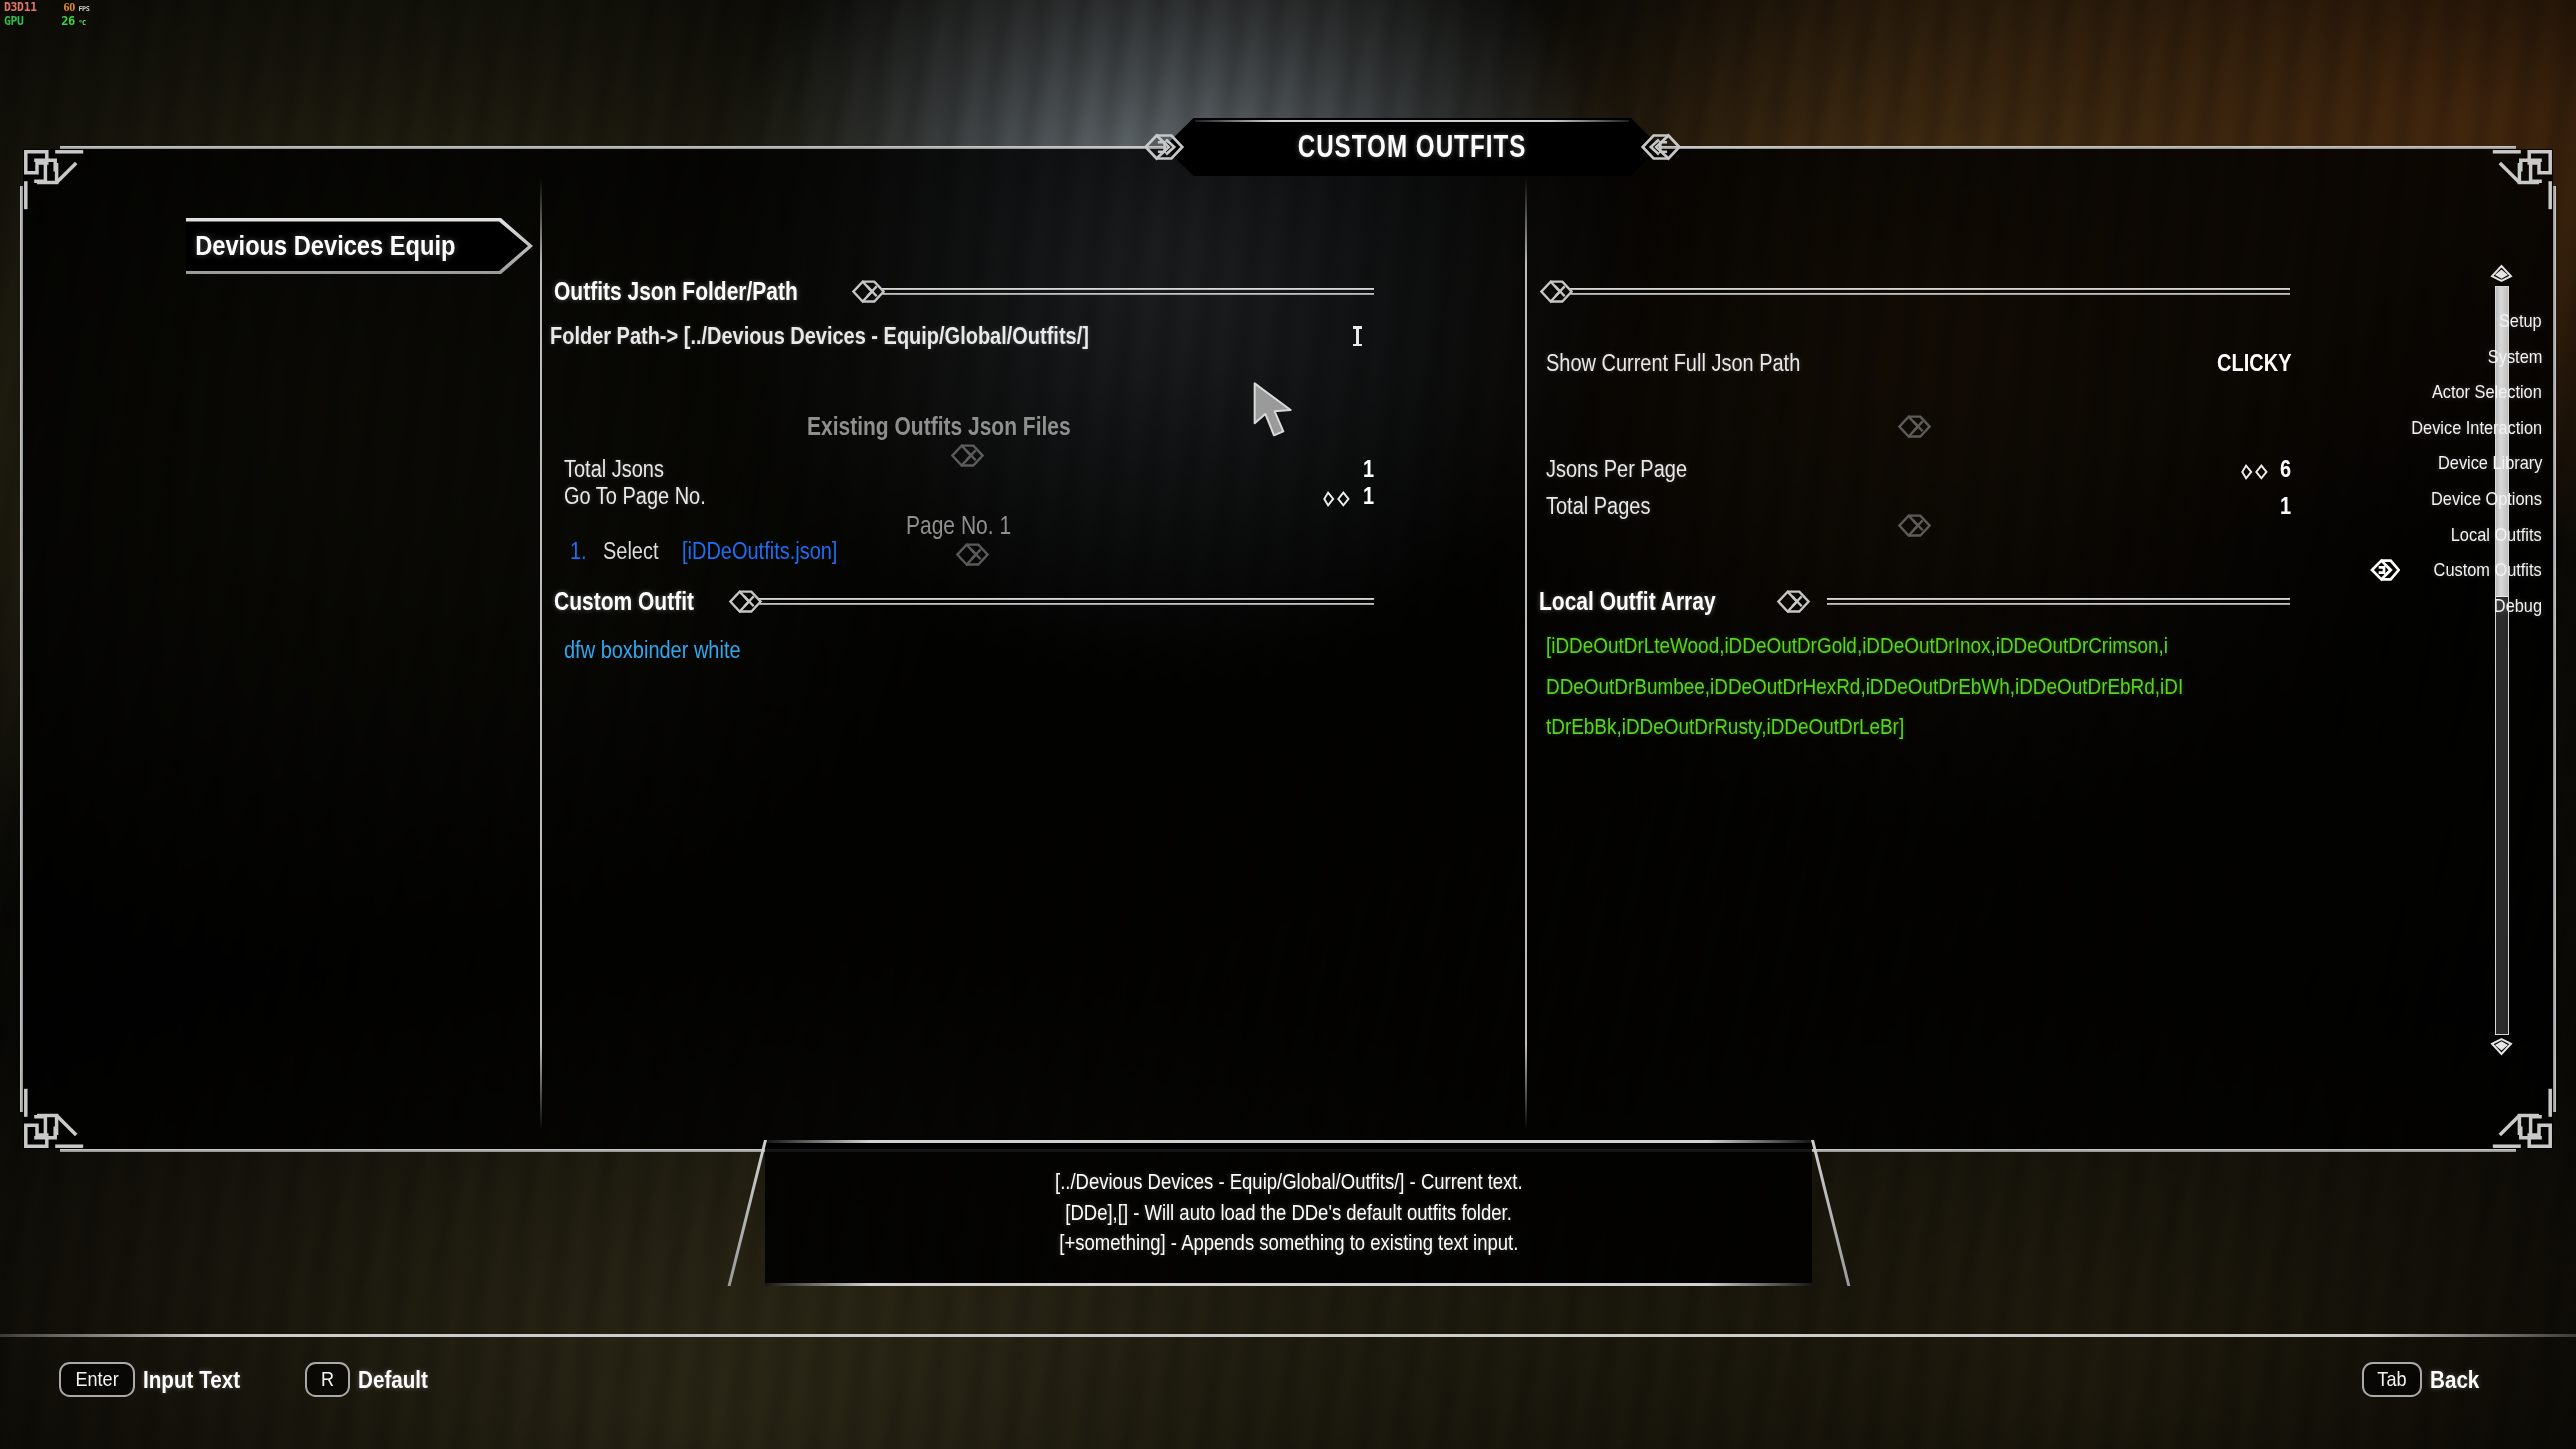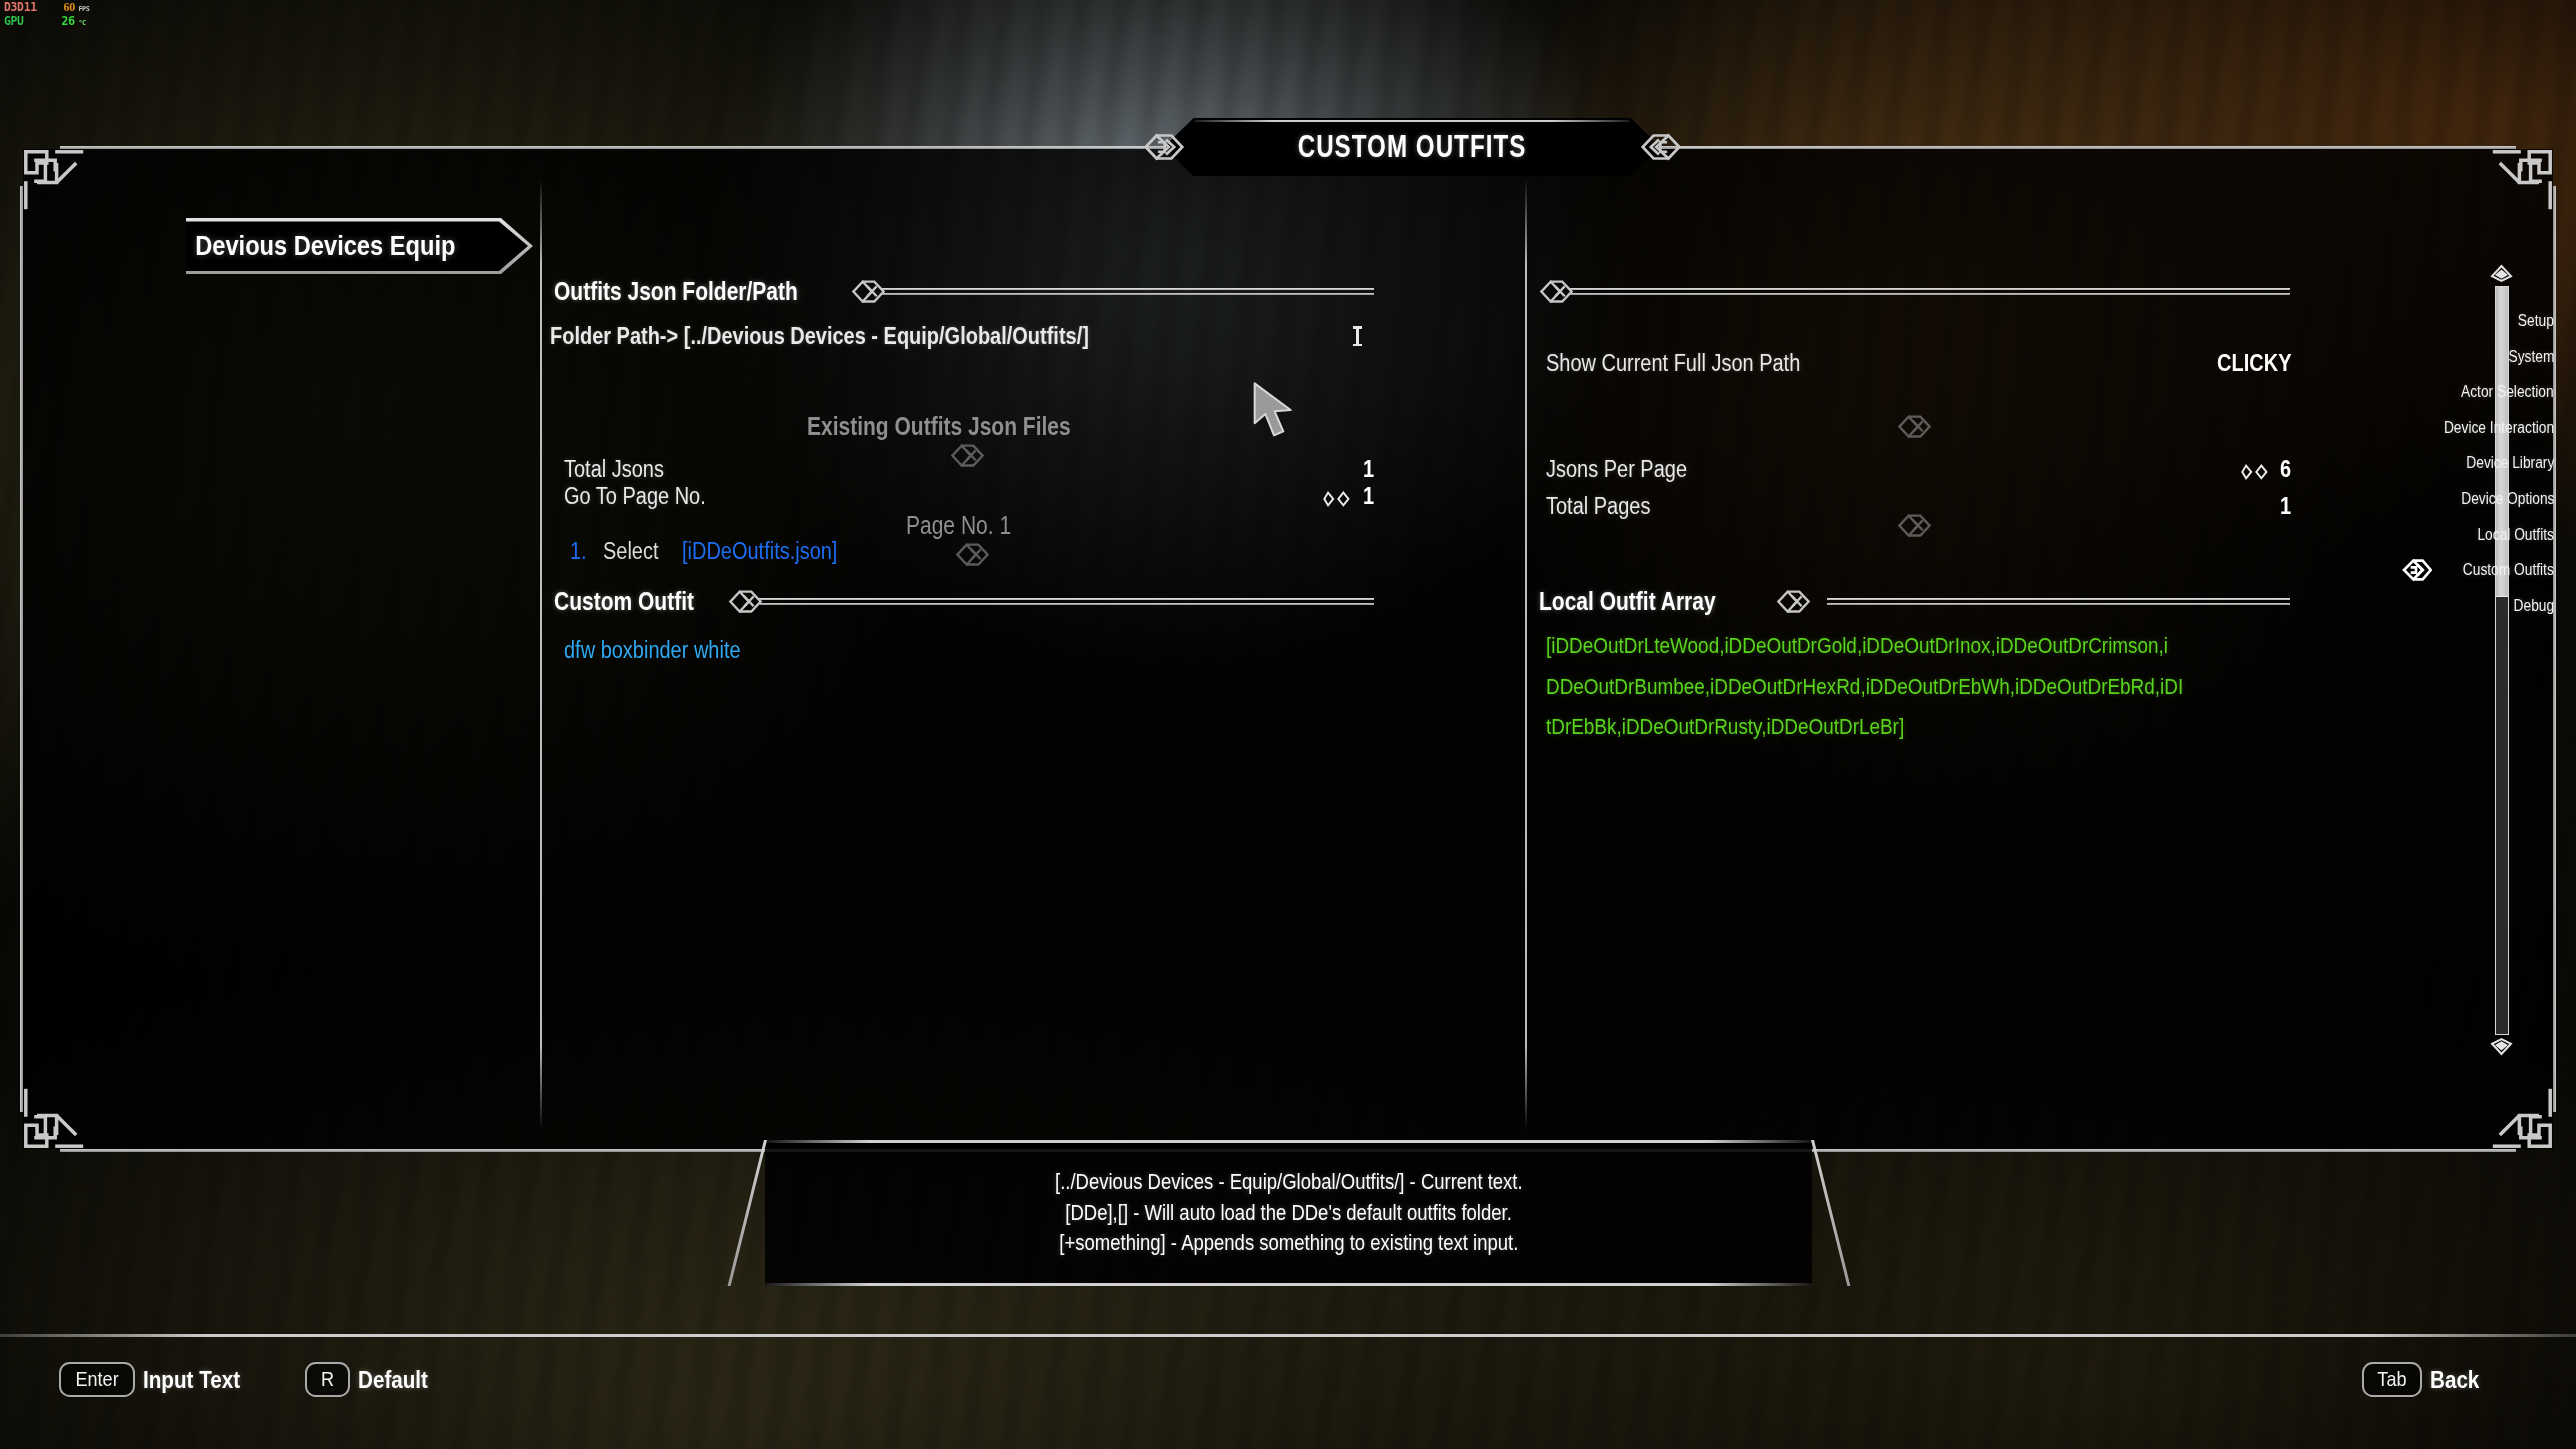--- a/index.html
+++ b/index.html
@@ -96,22 +96,22 @@
      clip-path:polygon(0 0,315px 0,347px 28px,315px 56px,0 56px);}
   #mod-banner .mb-outline{position:absolute;inset:0;
      clip-path:polygon(0 0,315px 0,347px 28px,315px 56px,0 56px,0 53px,313px 53px,342px 28px,313px 3.4px,0 3.4px);
      background:linear-gradient(180deg,#e2e2e2,#9a9a9a);}
   #mod-banner .mb-text{position:absolute;left:0;top:0;height:56px;width:313px;
      display:flex;align-items:center;justify-content:flex-start;padding-left:10.7px;
      color:#fff;font-size:27.5px;font-weight:bold;white-space:nowrap;
      transform:scaleX(.86);transform-origin:left center;
      text-shadow:0 0 6.7px rgba(255,255,255,.3);}
 
-  .side-item{position:absolute;right:22px;height:35px;display:flex;align-items:center;
-     justify-content:flex-end;color:#f2f2f2;font-size:16px;white-space:nowrap;
+  .side-item{position:absolute;right:34px;height:35px;display:flex;align-items:center;
+     justify-content:flex-end;color:#f2f2f2;font-size:19px;white-space:nowrap;
      transform-origin:right center;}
   .side-item .lbl{transform:scaleX(.86);transform-origin:right center;display:inline-block;
      text-shadow:0 0 5.4px rgba(255,255,255,.25);}
   .side-marker{position:absolute;left:-48px;top:50%;transform:translateY(-50%);width:32px;height:32px;}
 
   
   .sec-head{position:absolute;display:flex;align-items:center;height:32px;white-space:nowrap;}
   .sec-head .sh-label{font-size:25px;font-weight:bold;transform:scaleX(.84);
      transform-origin:left center;display:inline-block;}
   .sec-head .sh-knot{width:35px;height:29.5px;margin-left:6.7px;flex:0 0 35px;}

